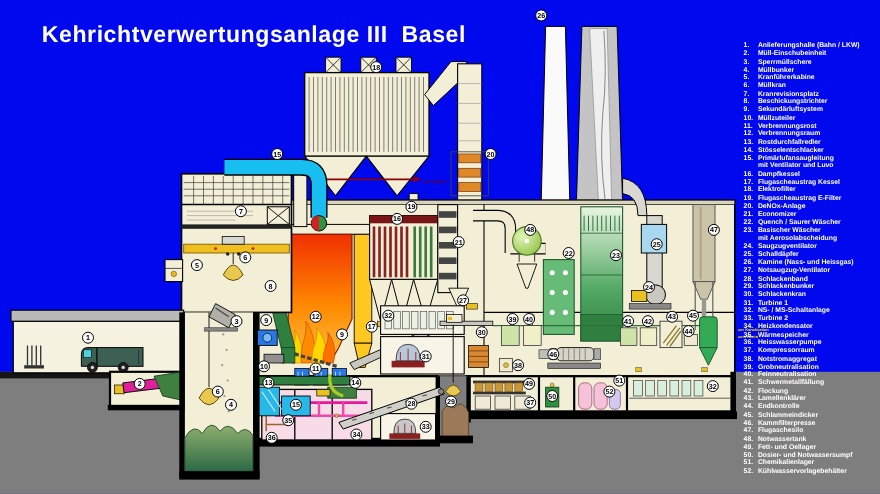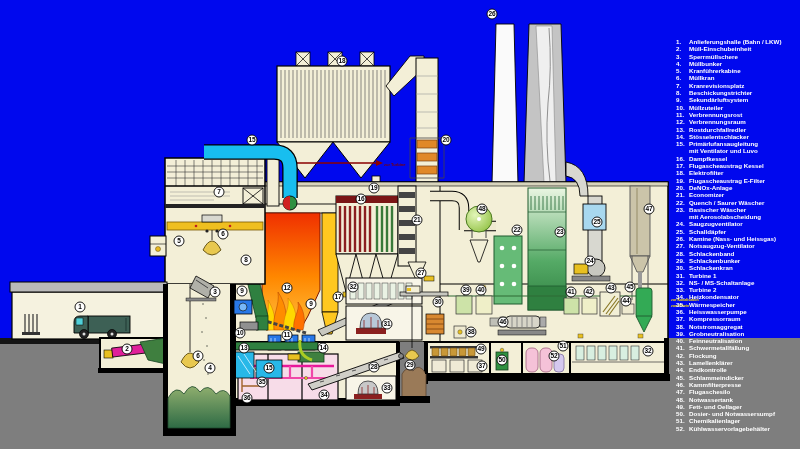--- a/index.html
+++ b/index.html
@@ -677,20 +677,21 @@
           <circle cx="563" cy="346" r="5"></circle>
           <text x="563" y="348.3">51</text>
         </g>
         <g class="marker">
           <circle cx="554" cy="356" r="5"></circle>
           <text x="554" y="358.3">52</text>
         </g>
       </g>
   </svg>
 
+  <div class="title">Kehrichtverwertungsanlage III  Basel</div>
   <div class="legend" id="legend">
       <div class="legend-item">
         <span class="legend-num">1.</span>
         <span class="legend-text">Anlieferungshalle (Bahn / LKW)</span>
       </div>
       <div class="legend-item">
         <span class="legend-num">2.</span>
         <span class="legend-text">Müll-Einschubeinheit</span>
       </div>
       <div class="legend-item">

